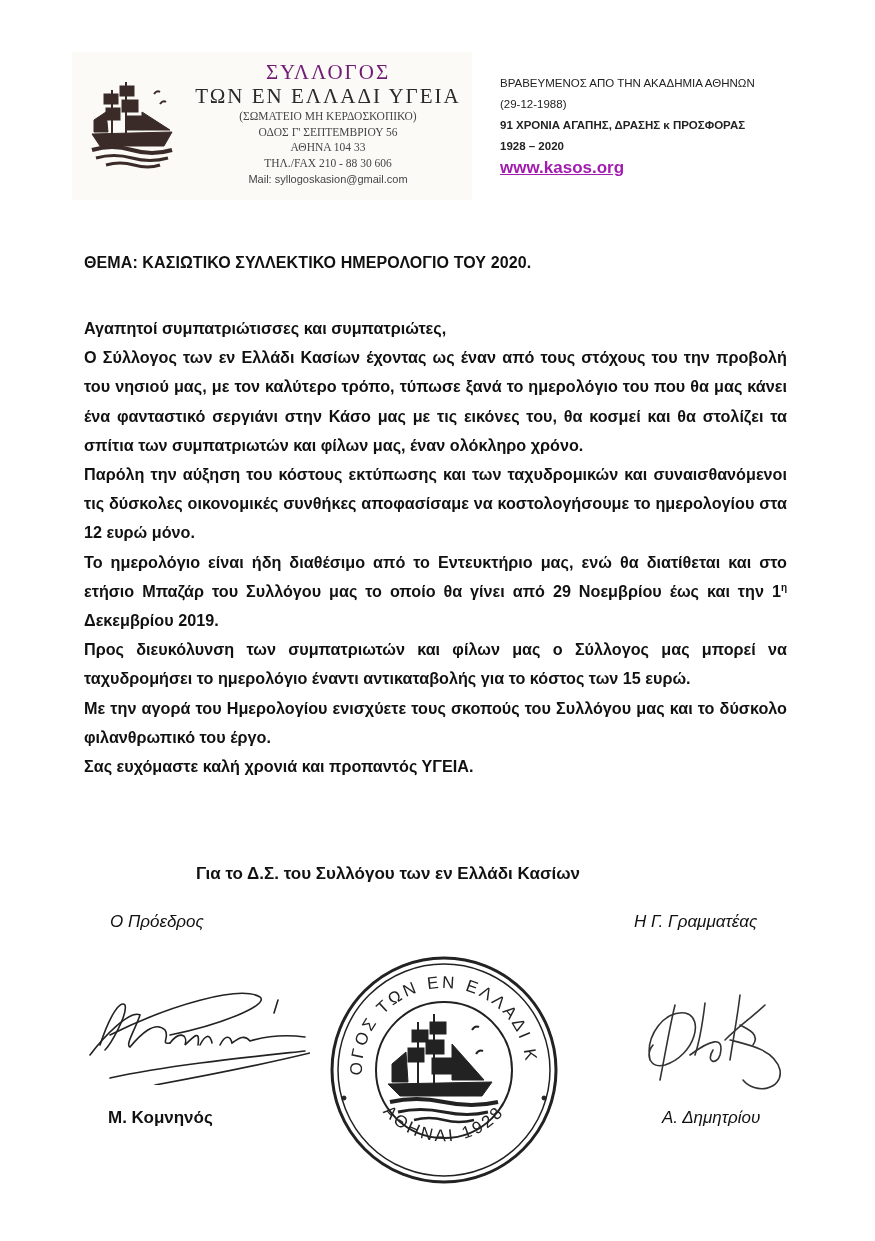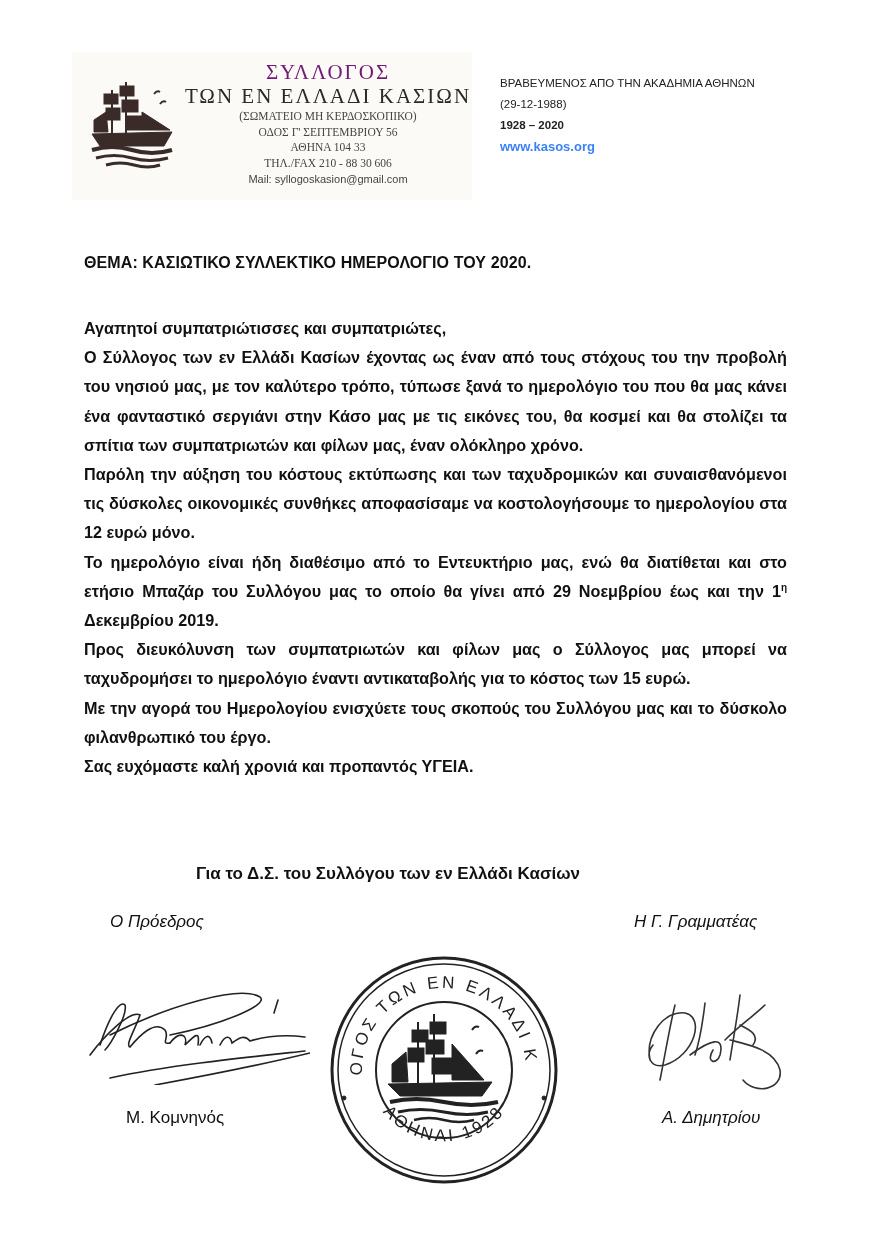--- a/index.html
+++ b/index.html
@@ -7,40 +7,40 @@
     .letterhead { position: absolute; left: 72px; top: 52px; width: 400px; height: 148px; background: #fbfaf6; }
     .ship-logo { position: absolute; left: 10px; top: 20px; width: 100px; height: 100px; }
     .lh-text { position: absolute; left: 112px; top: 6px; width: 288px; text-align: center; font-family: "Liberation Serif", serif; color: #333; }
     .lh-title1 { font-size: 21px; letter-spacing: 2px; font-weight: normal; line-height: 24px; margin-top: 2px; color: #701a75; }
     .lh-title2 { font-size: 21px; letter-spacing: 2px; line-height: 25px; color: #2a2a2a; }
     .lh-small { font-size: 11.5px; line-height: 15.5px; color: #444; }
     .lh-mail { font-family: "Liberation Sans", sans-serif; font-size: 11px; line-height: 16px; color: #444; }
 
     .award { position: absolute; left: 488px; top: 73px; font-family: "Liberation Sans", sans-serif; font-size: 11.5px; line-height: 21px; color: #222; margin-left: 12px; }
     .award .b { font-weight: bold; font-size: 11.5px; }
-    .award a { color: #3b82f6; font-weight: bold; font-size: 13px; }
+    .award a { color: #a21caf; font-weight: bold; text-decoration: underline; font-size: 17px; }
 
     .subject { position: absolute; left: 84px; top: 254px; font-size: 16px; font-weight: bold; letter-spacing: 0.1px; }
 
     .body-text { position: absolute; left: 84px; top: 314px; width: 703px; font-size: 16.2px; font-weight: bold; line-height: 29.2px; text-align: justify; }
     .body-text p { margin: 0; }
     .body-text sup { font-size: 10px; line-height: 0; }
 
     .closing { position: absolute; left: 0; width: 776px; top: 864px; text-align: center; font-size: 17px; font-weight: bold; }
     .role { position: absolute; top: 912px; font-size: 17px; font-style: italic; }
     .role-left { left: 110px; }
     .role-right { left: 634px; }
 
     .sig { position: absolute; }
     .sig-left { left: 70px; top: 975px; width: 240px; height: 110px; }
     .sig-right { left: 625px; top: 985px; width: 170px; height: 120px; }
     .seal { position: absolute; left: 322px; top: 948px; width: 245px; height: 245px; }
 
     .name { position: absolute; top: 1108px; font-size: 17px; }
-    .name-left { left: 126px; }
+    .name-left { left: 108px; font-weight: bold; }
     .name-right { left: 662px; font-style: italic; }
   </style>
 </head>
 <body>
 
 <div class="letterhead">
   <svg class="ship-logo" viewBox="0 0 100 100">
     <g fill="#3a2a28" stroke="#3a2a28">
       <path d="M10 62 L90 60 L82 74 L18 74 Z"></path>
       <rect x="22" y="22" width="14" height="10"></rect>
@@ -54,32 +54,33 @@
       <line x1="30" y1="18" x2="30" y2="62" stroke-width="2"></line>
       <path d="M72 22 q3 -4 6 -2" fill="none" stroke-width="2"></path>
       <path d="M78 32 q3 -4 6 -2" fill="none" stroke-width="2"></path>
       <path d="M10 78 q20 -6 40 0 t40 0" fill="none" stroke-width="4"></path>
       <path d="M14 86 q18 -5 36 0 t36 0" fill="none" stroke-width="3"></path>
       <path d="M24 93 q14 -4 28 0 t26 0" fill="none" stroke-width="3"></path>
     </g>
   </svg>
   <div class="lh-text">
     <div class="lh-title1">ΣΥΛΛΟΓΟΣ</div>
-    <div class="lh-title2">ΤΩΝ ΕΝ ΕΛΛΑΔΙ ΚΑΣΙΩΝ</div>
+    <div class="lh-title2">ΤΩΝ ΕΝ ΕΛΛΑΔΙ ΥΓΕΙΑ</div>
     <div class="lh-small">(ΣΩΜΑΤΕΙΟ ΜΗ ΚΕΡΔΟΣΚΟΠΙΚΟ)</div>
     <div class="lh-small">ΟΔΟΣ Γ' ΣΕΠΤΕΜΒΡΙΟΥ 56</div>
     <div class="lh-small">ΑΘΗΝΑ  104 33</div>
     <div class="lh-small">ΤΗΛ./FAX   210 - 88 30 606</div>
     <div class="lh-mail">Mail: syllogoskasion@gmail.com</div>
   </div>
 </div>
 
 <div class="award">
   <div>ΒΡΑΒΕΥΜΕΝΟΣ ΑΠΟ ΤΗΝ ΑΚΑΔΗΜΙΑ ΑΘΗΝΩΝ</div>
   <div>(29-12-1988)</div>
+  <div class="b">91 ΧΡΟΝΙΑ ΑΓΑΠΗΣ, ΔΡΑΣΗΣ κ ΠΡΟΣΦΟΡΑΣ</div>
   <div class="b">1928 – 2020</div>
   <div><a>www.kasos.org</a></div>
 </div>
 
 <div class="subject">ΘΕΜΑ: ΚΑΣΙΩΤΙΚΟ ΣΥΛΛΕΚΤΙΚΟ ΗΜΕΡΟΛΟΓΙΟ ΤΟΥ 2020.</div>
 
 <div class="body-text">
   <p>Αγαπητοί συμπατριώτισσες και συμπατριώτες,</p>
   <p>Ο Σύλλογος των εν Ελλάδι Κασίων έχοντας ως έναν από τους στόχους του την προβολή του νησιού μας, με τον καλύτερο τρόπο, τύπωσε ξανά το ημερολόγιο του που θα μας κάνει ένα φανταστικό σεργιάνι στην Κάσο μας με τις εικόνες του, θα κοσμεί και θα στολίζει τα σπίτια των συμπατριωτών και φίλων μας, έναν ολόκληρο χρόνο.</p>
   <p>Παρόλη την αύξηση του κόστους εκτύπωσης και των ταχυδρομικών και συναισθανόμενοι τις δύσκολες οικονομικές συνθήκες αποφασίσαμε να κοστολογήσουμε το ημερολογίου στα  12 ευρώ μόνο.</p>

